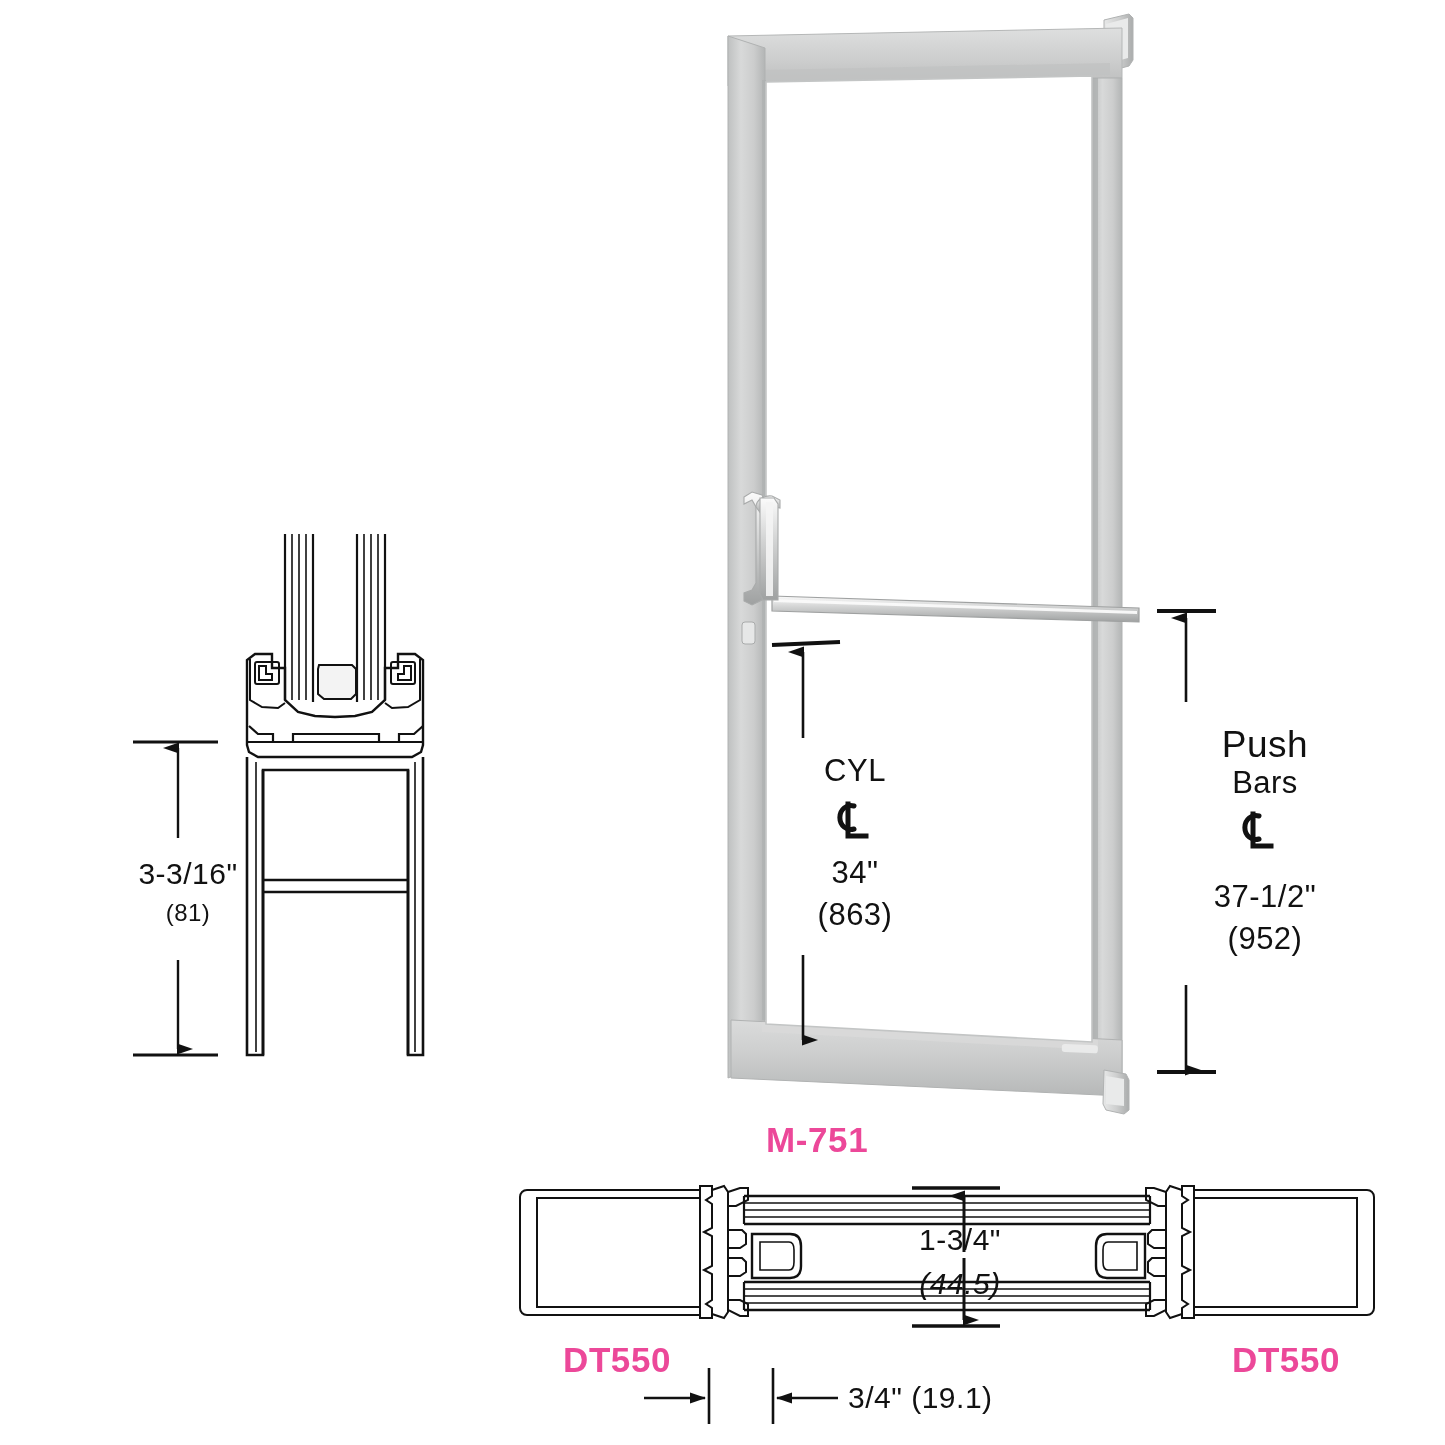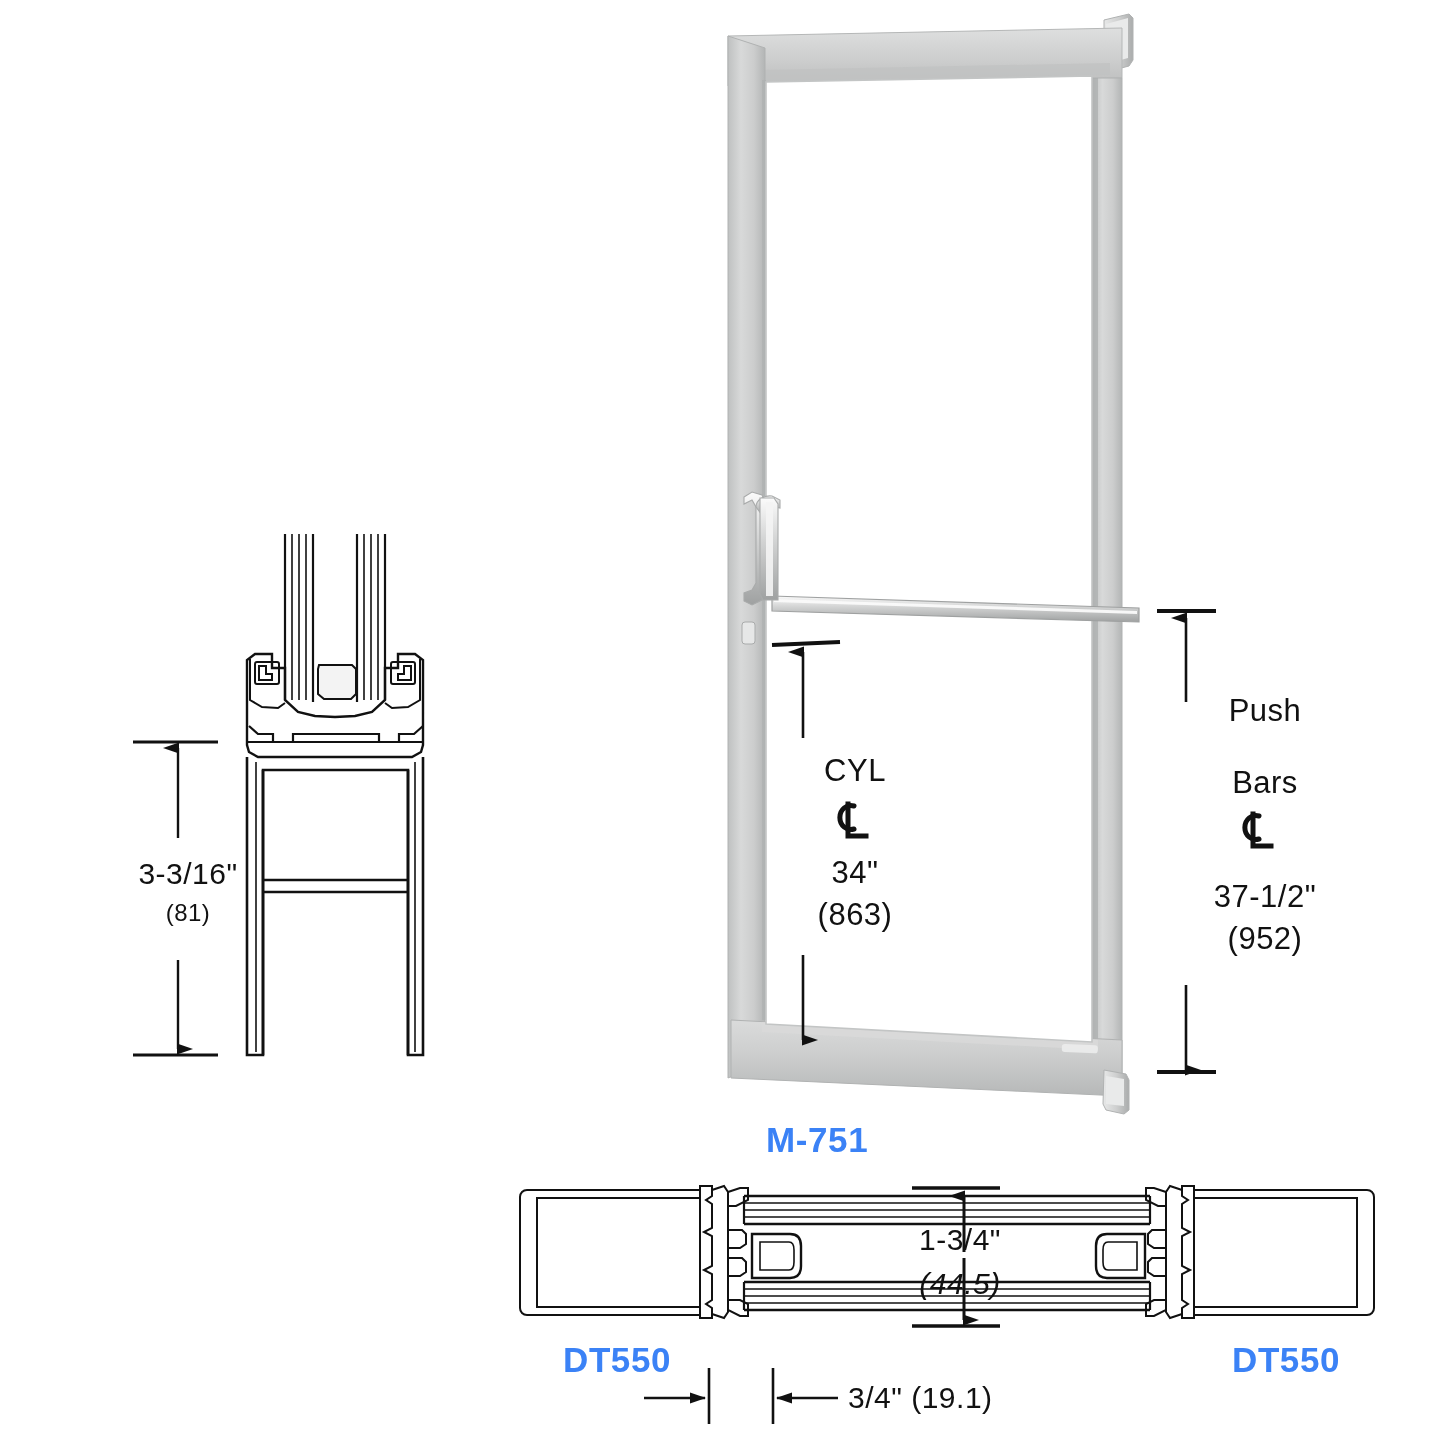--- a/index.html
+++ b/index.html
@@ -34,21 +34,21 @@
     color: #111111;
     white-space: pre;
     line-height: 1.22;
     letter-spacing: 0.5px;
   }
   .dim-text.center { text-align: center; }
   .label-bold {
     position: absolute;
     font-family: "Liberation Sans", sans-serif;
     font-weight: bold;
-    color: #3b82f6;
+    color: #ec4899;
     white-space: nowrap;
     letter-spacing: 0.6px;
   }
   .cl-symbol {
     position: absolute;
     width: 54px;
     height: 52px;
   }
 </style>
 </head>
@@ -325,21 +325,21 @@
   <div class="dim-text center" style="left:785px; top:752px; width:140px; font-size:31px;">CYL</div>
 
   <svg class="cl-symbol" style="left:826px; top:796px;" viewBox="0 0 54 52">
     <path d="M28 10 A11 12 0 1 0 28 33" fill="none" stroke="#111111" stroke-width="5" stroke-linecap="round"></path>
     <path d="M22 8 L22 40 L40 40" fill="none" stroke="#111111" stroke-width="5" stroke-linecap="square" stroke-linejoin="miter"></path>
   </svg>
 
   <div class="dim-text center" style="left:785px; top:854px; width:140px; font-size:31px;">34"</div>
   <div class="dim-text center" style="left:785px; top:896px; width:140px; font-size:31px;text-align:center;">(863)</div>
 
-  <div class="dim-text center" style="left:1190px; top:692px; width:150px; font-size:31px;">Push</div>
+  <div class="dim-text center" style="left:1190px; top:722px; width:150px; font-size:37px;">Push</div>
   <div class="dim-text center" style="left:1190px; top:764px; width:150px; font-size:31px;">Bars</div>
 
   <svg class="cl-symbol" style="left:1231px; top:806px;" viewBox="0 0 54 52">
     <path d="M28 10 A11 12 0 1 0 28 33" fill="none" stroke="#111111" stroke-width="5" stroke-linecap="round"></path>
     <path d="M22 8 L22 40 L40 40" fill="none" stroke="#111111" stroke-width="5" stroke-linecap="square" stroke-linejoin="miter"></path>
   </svg>
 
   <div class="dim-text center" style="left:1185px; top:878px; width:160px; font-size:31px;">37-1/2"</div>
   <div class="dim-text center" style="left:1185px; top:920px; width:160px; font-size:31px;text-align:center;">(952)</div>
 

